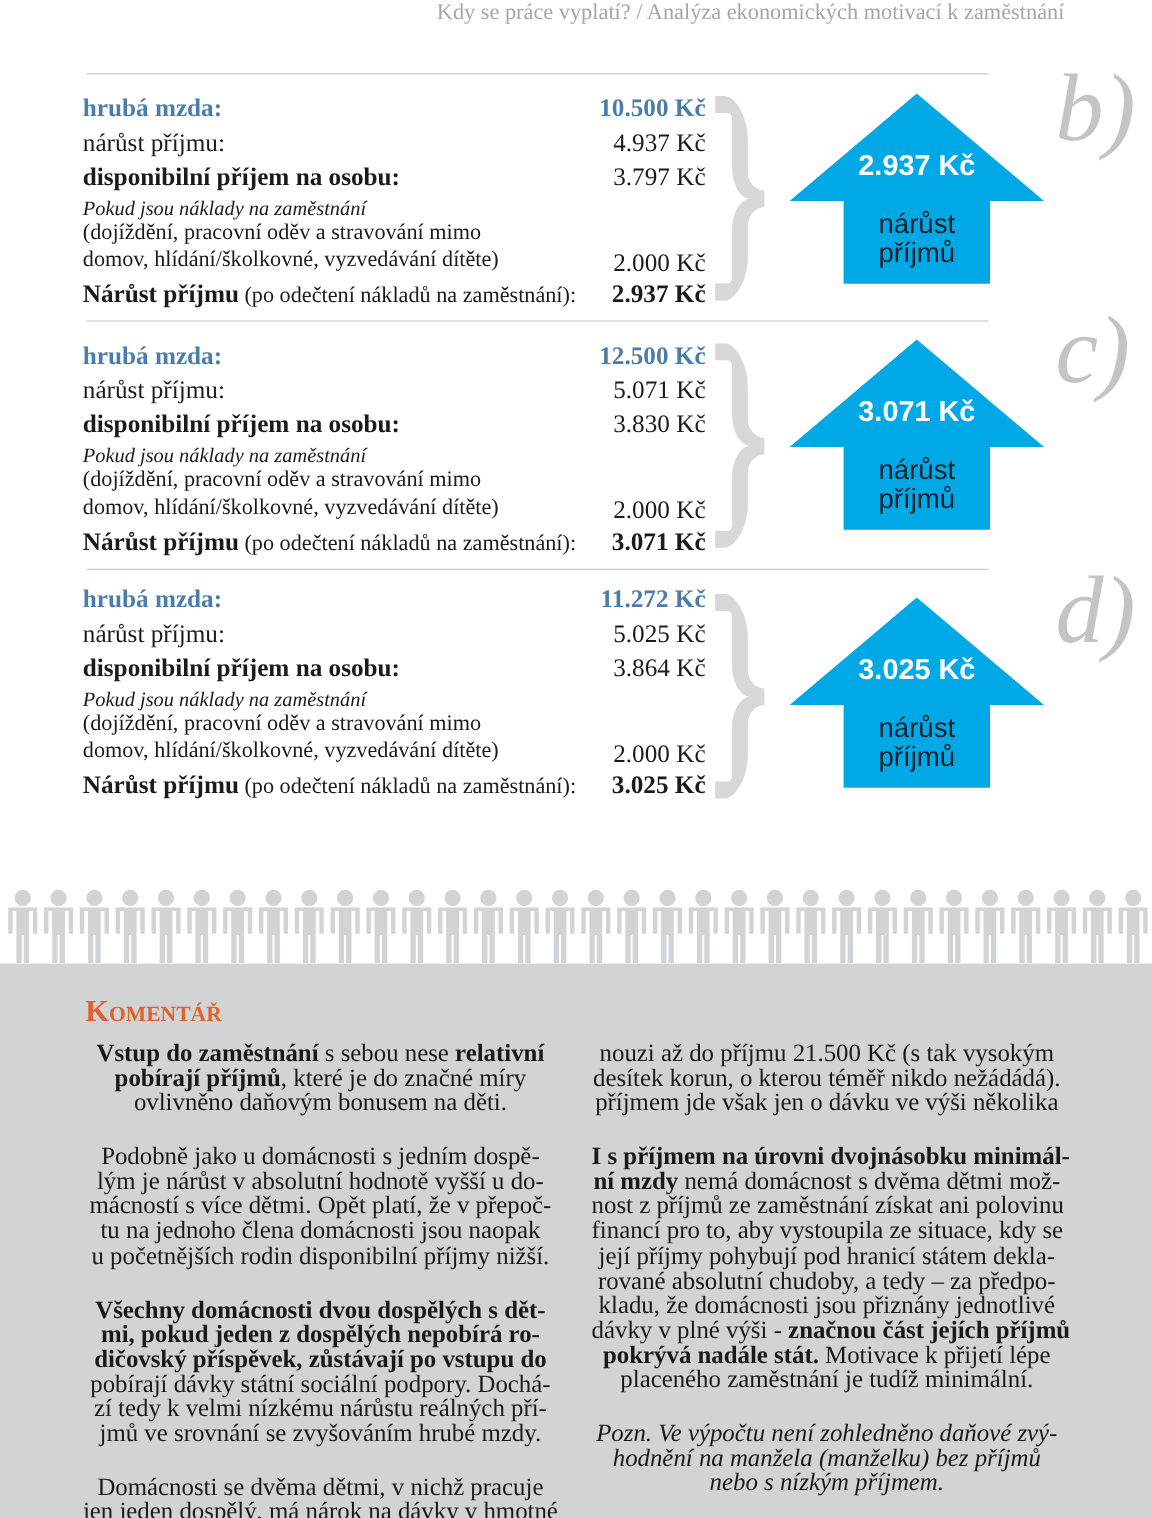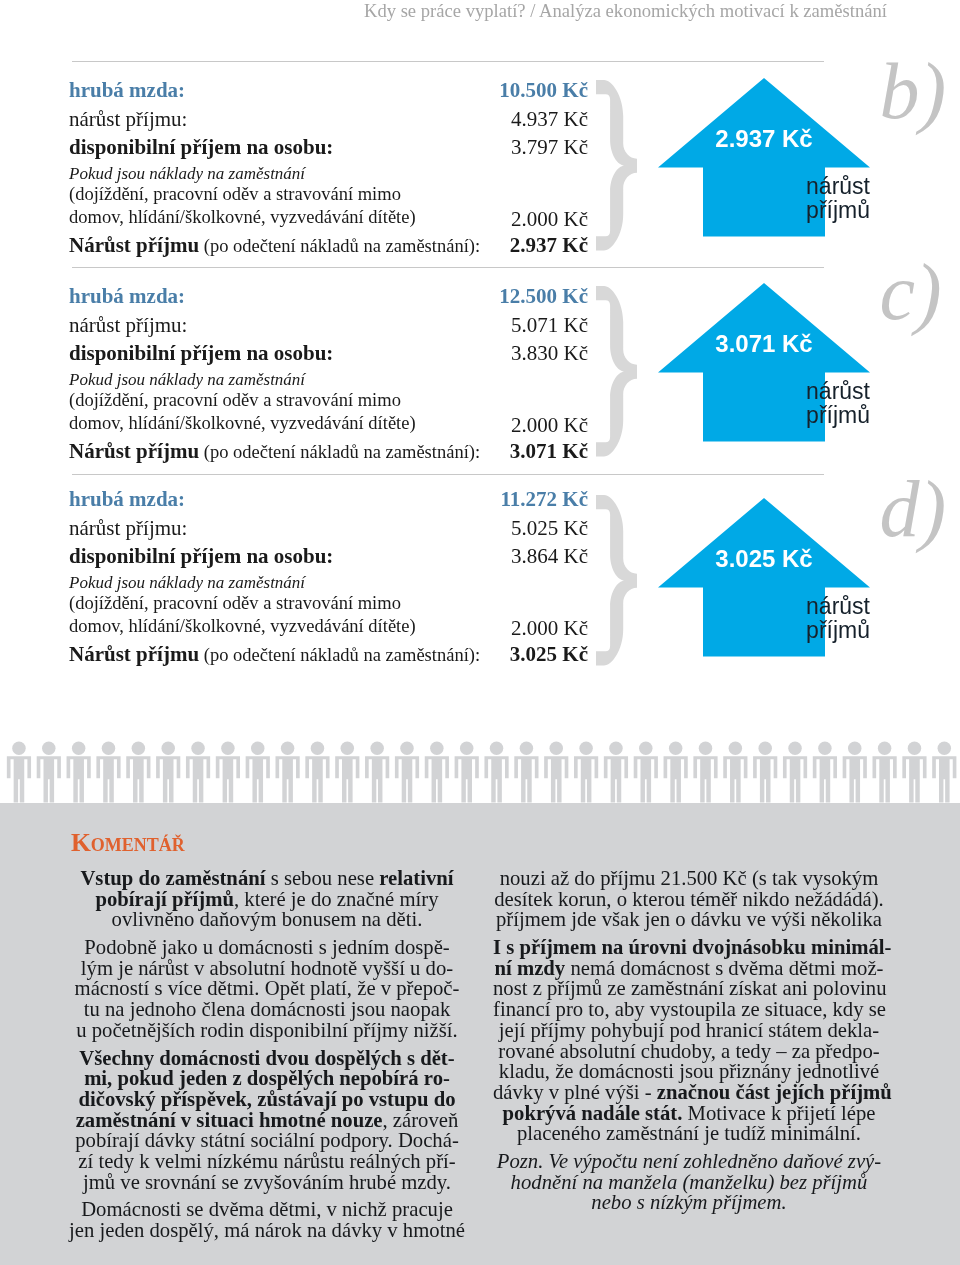--- a/index.html
+++ b/index.html
@@ -26,39 +26,39 @@
   .lab.l4{font-size:17px;font-style:italic;}
 
   
   .brace{position:absolute;}
 
   
   .arrowwrap{position:absolute;}
   .arrow-amount{position:absolute;width:100%;text-align:center;color:#ffffff;
                 font-family:"Liberation Sans",sans-serif;font-size:24px;font-weight:bold;
                 letter-spacing:0px;}
-  .arrow-cap{position:absolute;width:100%;text-align:right;color:#16212b;
+  .arrow-cap{position:absolute;width:100%;text-align:center;color:#16212b;
              font-family:"Liberation Sans",sans-serif;font-size:23px;line-height:24.4px;}
 
   
   .marker{position:absolute;font-family:"Liberation Serif",serif;font-style:italic;
           color:#c4c4c4;font-size:80px;line-height:1;}
 
   
   .band{position:absolute;left:0;width:960px;background:#d2d3d5;}
   .people{position:absolute;left:0;}
 
   
   .komentar{position:absolute;left:71px;font-family:"Liberation Serif",serif;
             color:#e0612e;font-size:25.5px;font-variant:small-caps;letter-spacing:0px;
             font-weight:bold;}
   .col{position:absolute;font-size:20.7px;line-height:20.7px;color:#17191c;
        text-align:center;font-family:"Liberation Serif",serif;}
   .col p{margin:0;}
-  .col p+p{margin-top:7px;}
+  .col p+p{margin-top:24px;}
   .col b{font-weight:bold;}
   .col i{font-style:italic;}
   .ln{display:block;width:100%;height:20.7px;line-height:20.7px;white-space:nowrap;}
 </style>
 </head>
 <body>
 
 <div class="page">
 
   <div class="runhead">Kdy se práce vyplatí?  / Analýza ekonomických motivací k zaměstnání</div>
@@ -293,21 +293,20 @@
         <span class="ln">Podobně jako u domácnosti s jedním dospě-</span>
         <span class="ln">lým je nárůst v absolutní hodnotě vyšší u do-</span>
         <span class="ln">mácností s více dětmi. Opět platí, že v přepoč-</span>
         <span class="ln">tu na jednoho člena domácnosti jsou naopak</span>
         <span class="ln last">u početnějších rodin disponibilní příjmy nižší.</span>
       </p>
       <p>
         <span class="ln"><b>Všechny domácnosti dvou dospělých s dět-</b></span>
         <span class="ln"><b>mi, pokud jeden z dospělých nepobírá ro-</b></span>
         <span class="ln"><b>dičovský příspěvek, zůstávají po vstupu do</b></span>
-        <span class="ln"><b>zaměstnání v situaci hmotné nouze</b>, zároveň</span>
         <span class="ln">pobírají dávky státní sociální podpory. Dochá-</span>
         <span class="ln">zí tedy k velmi nízkému nárůstu reálných pří-</span>
         <span class="ln last">jmů ve srovnání se zvyšováním hrubé mzdy.</span>
       </p>
       <p>
         <span class="ln">Domácnosti se dvěma dětmi, v nichž pracuje</span>
         <span class="ln last">jen jeden dospělý, má nárok na dávky v hmotné</span>
       </p>
     </div>
   <div class="col" id="colR" style="left:493px;top:868px;width:392px">

